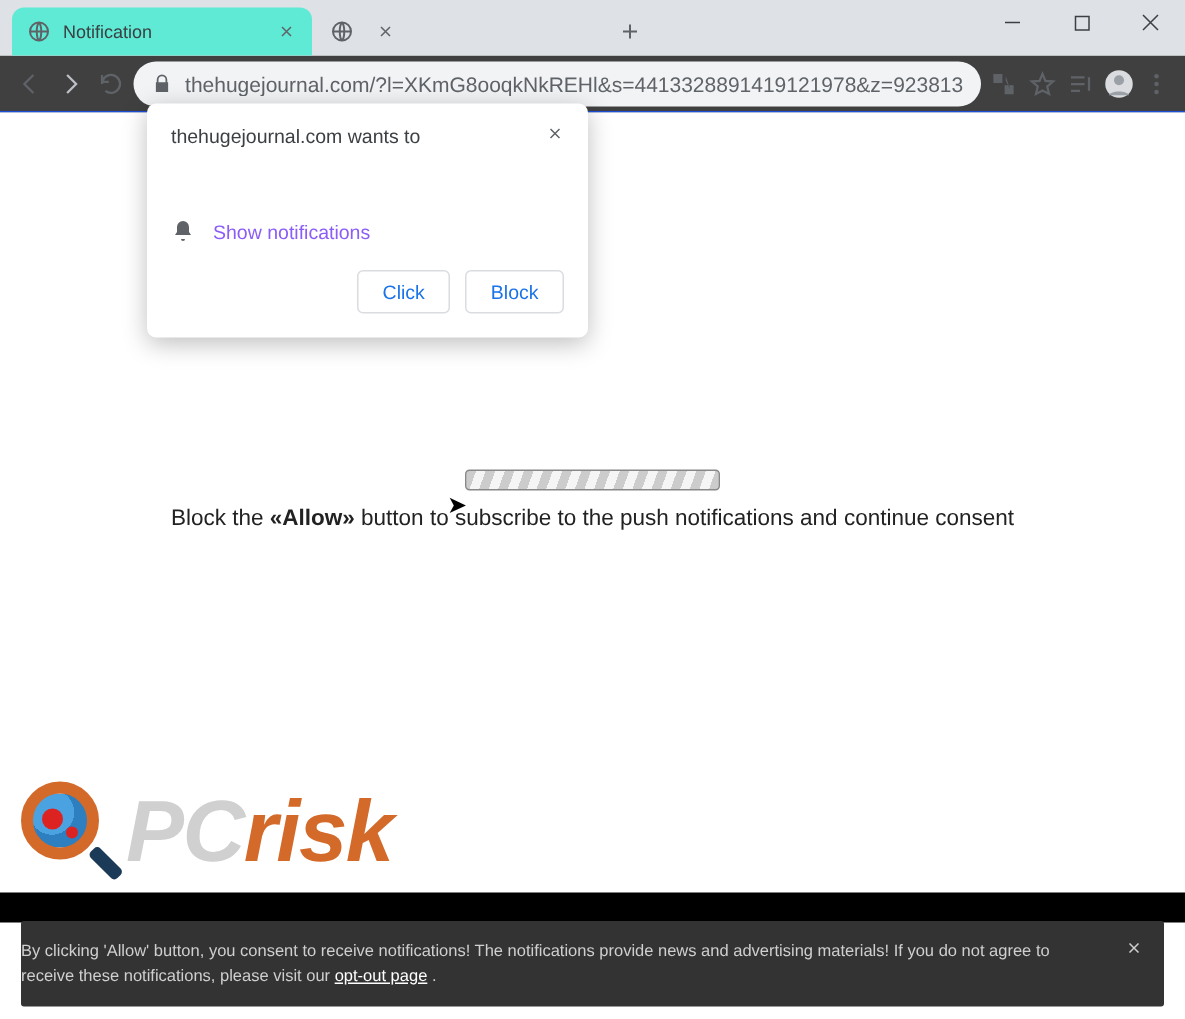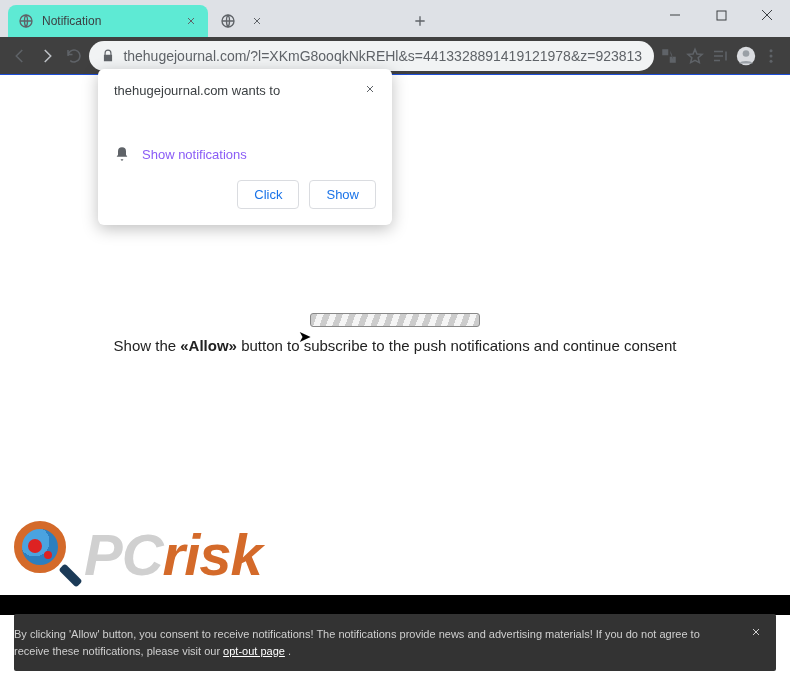--- a/index.html
+++ b/index.html
@@ -176,28 +176,28 @@
     <div class="perm-row">
       <span>
           <svg width="16" height="16" viewBox="0 0 24 24" fill="#5f6368">
             <path d="M12 2a6 6 0 0 0-6 6v5l-2 3h16l-2-3V8a6 6 0 0 0-6-6zM10 20a2 2 0 0 0 4 0"></path>
           </svg>
         </span>
       <span>Show notifications</span>
     </div>
     <div class="perm-actions">
       <button class="perm-btn">Click</button>
-      <button class="perm-btn">Show</button>
+      <button class="perm-btn">Block</button>
     </div>
   </div>
 
   <div class="loader-wrap">
     <div class="loader"></div>
     <div class="instr">
-      <span>Show the </span><b>«Allow»</b><span> button to subscribe to the push notifications and continue consent</span>
+      <span>Block the </span><b>«Allow»</b><span> button to subscribe to the push notifications and continue consent</span>
     </div>
   </div>
   <div class="cursor">➤</div>
 
   <div class="watermark">
     <span class="mag">
       <span class="lens"></span>
         <span class="dot1"></span>
         <span class="dot2"></span>
         <span class="handle"></span>

